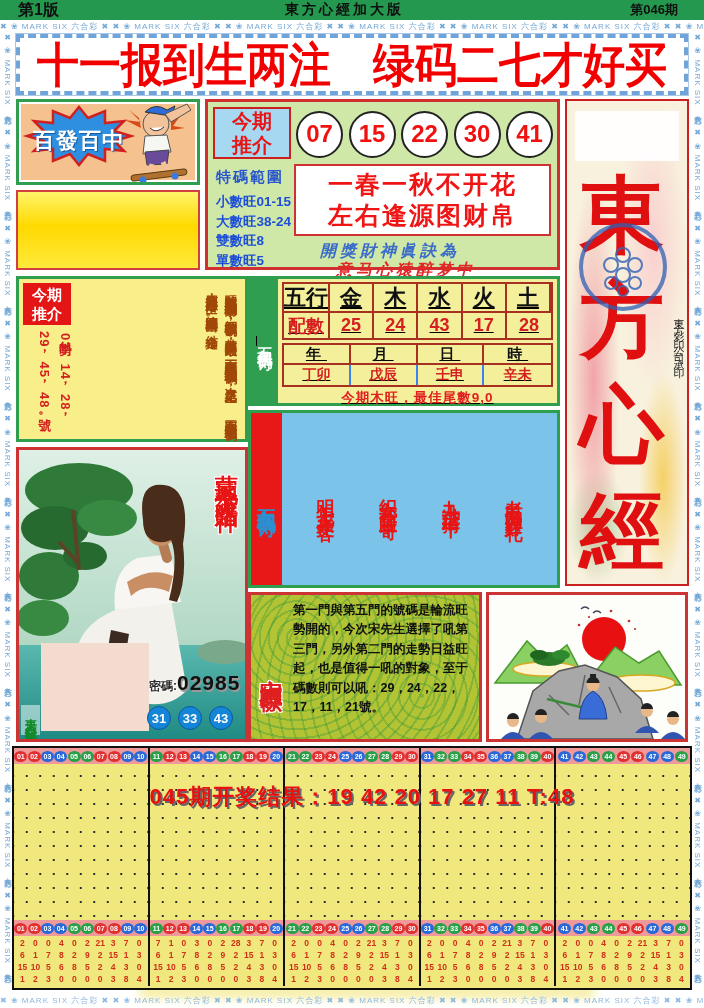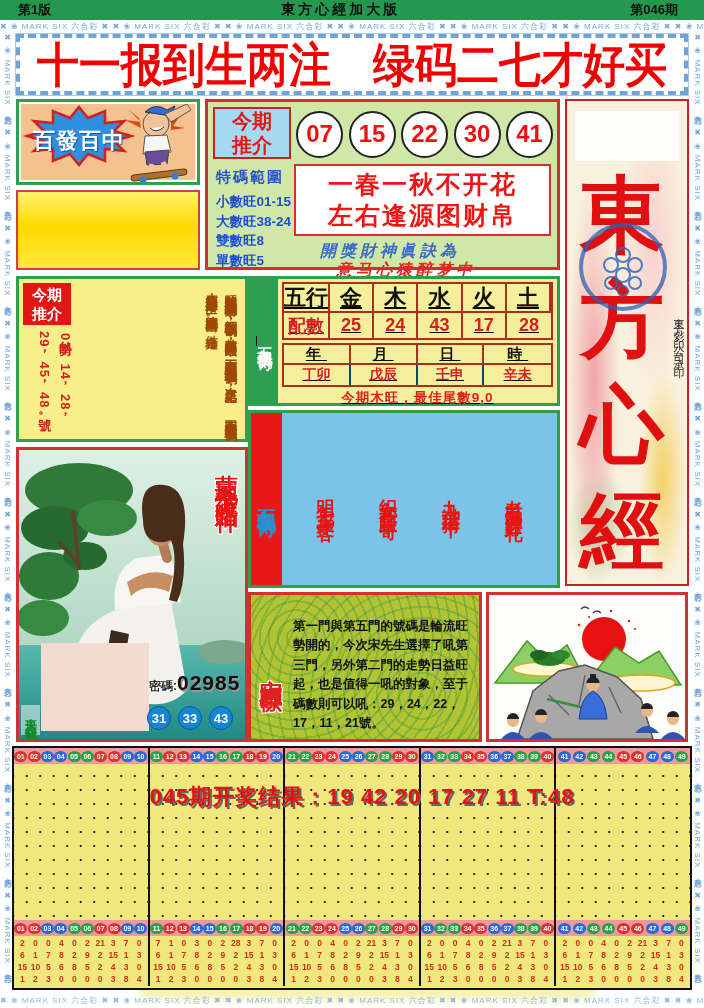--- a/index.html
+++ b/index.html
@@ -1,21 +1,21 @@
 <!DOCTYPE html>
 <html><head>
 <meta charset="utf-8">
 <style>
   * { margin:0; padding:0; box-sizing:border-box; }
   body { width:704px; height:1008px; font-family:"Liberation Sans",sans-serif; background:#fff; overflow:hidden; }
   #page { position:relative; width:704px; height:1008px; background:#fff; overflow:hidden; }
 
   
   .masthead { position:absolute; left:0; top:0; width:704px; height:20px; background:#23984e; display:flex; align-items:center; z-index:5; }
-  .mast-edition { margin-left:18px; font-size:13px; font-weight:bold; color:#101010; }
+  .mast-edition { margin-left:18px; font-size:16px; font-weight:bold; color:#101010; }
   .mast-title { flex:1; text-align:center; font-size:14px; font-weight:bold; color:#101010; letter-spacing:3px; }
   .mast-issue { margin-right:26px; font-size:13px; font-weight:bold; color:#101010; }
   .page-curl { position:absolute; right:3px; top:10px; width:0; height:0; border-left:12px solid transparent; border-bottom:10px solid #b9b9b9; }
 
   
   .hpattern { position:absolute; left:0; top:20px; width:704px; height:13px; font-size:8px; line-height:13px; color:#74a9d6; white-space:nowrap; overflow:hidden; letter-spacing:1px; }
   .vpattern { position:absolute; top:33px; bottom:16px; width:14px; writing-mode:vertical-rl; font-size:8px; line-height:14px; color:#74a9d6; overflow:hidden; letter-spacing:1px; }
   .vpattern.left { left:0; } .vpattern.right { right:0; }
   .bpattern { position:absolute; left:0; right:0; bottom:0; height:15px; font-size:8px; line-height:15px; color:#8fb8e0; white-space:nowrap; overflow:hidden; text-align:center; letter-spacing:1px; }
   .bottom-glow { position:absolute; left:140px; right:110px; top:986px; height:12px; background:#f5eda0; filter:blur(5px); }
@@ -63,38 +63,38 @@
   .felem-label { width:27px; background:#2f9e50; color:#fff; writing-mode:vertical-rl; text-orientation:upright; font-size:15px; font-weight:bold; display:flex; align-items:center; justify-content:center; letter-spacing:2px; }
   .felem-body { flex:1; padding:3px 4px 2px 4px; }
   .t1 { display:grid; grid-template-columns:46px repeat(5,1fr); border:2px solid #a83020; background:#f4ef9b; }
   .t1 .hc { font-size:14px; font-weight:900; color:#2a55cc; display:flex; align-items:center; justify-content:center; border-right:2px solid #a83020; }
   .t1 .c { display:flex; align-items:center; justify-content:center; border-right:2px solid #a83020; }
   .t1 .c:last-child { border-right:none; }
   .t1 .r1 { height:29px; border-bottom:2px solid #a83020; font-size:22px; font-weight:900; color:#111; }
   .t1 .r2 { height:25px; font-size:18px; font-weight:bold; color:#d42020; }
   .t2 { display:grid; grid-template-columns:repeat(4,1fr); border:2px solid #a83020; margin-top:3px; }
   .t2 .h { height:20px; font-size:15px; font-weight:900; color:#111; display:flex; align-items:center; justify-content:center; border-right:2px solid #a83020; border-bottom:2px solid #a83020; letter-spacing:6px; }
-  .t2 .v { height:20px; font-size:14px; font-weight:bold; color:#d42020; display:flex; align-items:center; justify-content:center; border-right:2px solid #0c4a6e; }
+  .t2 .v { height:20px; font-size:14px; font-weight:bold; color:#d42020; display:flex; align-items:center; justify-content:center; border-right:2px solid #3b82f6; }
   .t2 .h:nth-child(4), .t2 .v:last-child { border-right:none; }
   .felem-note { text-align:center; font-size:13.5px; font-weight:bold; color:#e02020; margin-top:2px; letter-spacing:1px; }
 
   
   .verse-box { position:absolute; left:248px; top:410px; width:312px; height:178px; border:3px solid #2f9e4f; display:flex; }
   .verse-label { width:31px; background:#e81818; color:#2d8fd0; writing-mode:vertical-rl; text-orientation:upright; font-size:19px; font-weight:900; display:flex; align-items:center; justify-content:center; letter-spacing:2px; }
   .verse-body { flex:1; background:#7bc3e9; display:flex; flex-direction:row-reverse; justify-content:space-around; align-items:center; padding:6px 12px; }
   .verse-line { writing-mode:vertical-rl; text-orientation:upright; font-size:18px; font-weight:900; color:#e81515; letter-spacing:4px; }
 
   
   .master-box { position:absolute; left:248px; top:592px; width:234px; height:150px; border:3px solid #cc3333; display:flex;
     background:#b2c434;
     background-image:repeating-radial-gradient(circle at 20% 30%, rgba(30,140,60,.30) 0 2px, rgba(0,0,0,0) 2px 9px),
                      repeating-radial-gradient(circle at 75% 70%, rgba(30,140,60,.28) 0 2px, rgba(0,0,0,0) 2px 11px); }
   .master-label { width:42px; writing-mode:vertical-rl; text-orientation:upright; font-size:23px; font-weight:900; color:#e02020; letter-spacing:3px; display:flex; align-items:center; justify-content:center;
     text-shadow:-1px -1px 0 #fff,1px -1px 0 #fff,-1px 1px 0 #fff,1px 1px 0 #fff; }
-  .master-text { flex:1; padding:22px 6px 4px 0; font-size:12.5px; line-height:1.55; font-weight:bold; color:#101010; }
+  .master-text { flex:1; padding:6px 6px 4px 0; font-size:12.5px; line-height:1.55; font-weight:bold; color:#101010; }
 
   
   .poster-box { position:absolute; left:565px; top:99px; width:124px; height:487px; border:2px solid #cc2020; overflow:hidden;
     background:radial-gradient(closest-side at 22% 58%, rgba(240,150,160,.85), rgba(0,0,0,0)),
                radial-gradient(closest-side at 80% 78%, rgba(245,205,90,.9), rgba(0,0,0,0)),
                radial-gradient(closest-side at 72% 30%, rgba(250,190,200,.65), rgba(0,0,0,0)),
                radial-gradient(closest-side at 26% 88%, rgba(130,180,120,.55), rgba(0,0,0,0)),
                #f8f1dd; }
   .poster-blank { position:absolute; left:8px; top:10px; right:8px; height:50px; background:rgba(255,255,255,.93); }
   .poster-title { position:absolute; left:0; top:62px; width:110px; text-align:center; }

